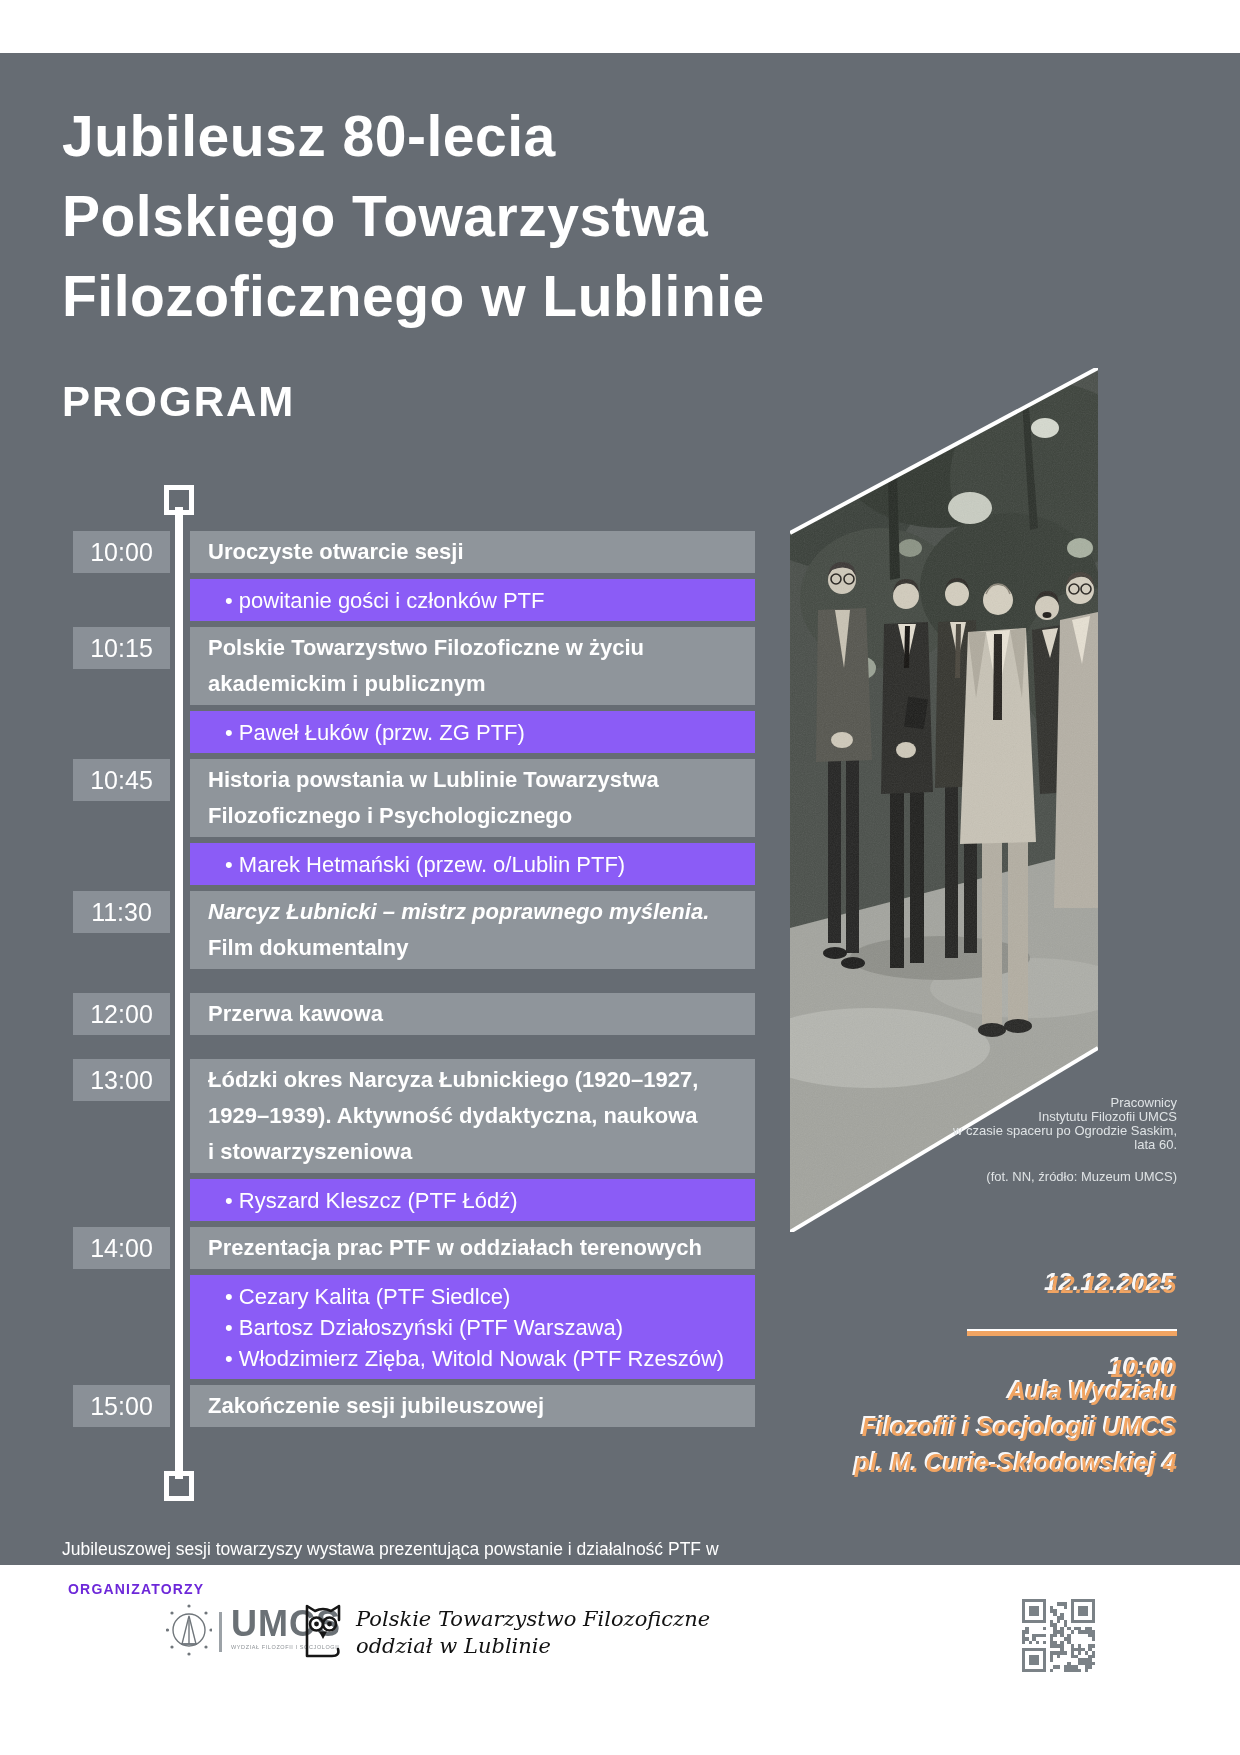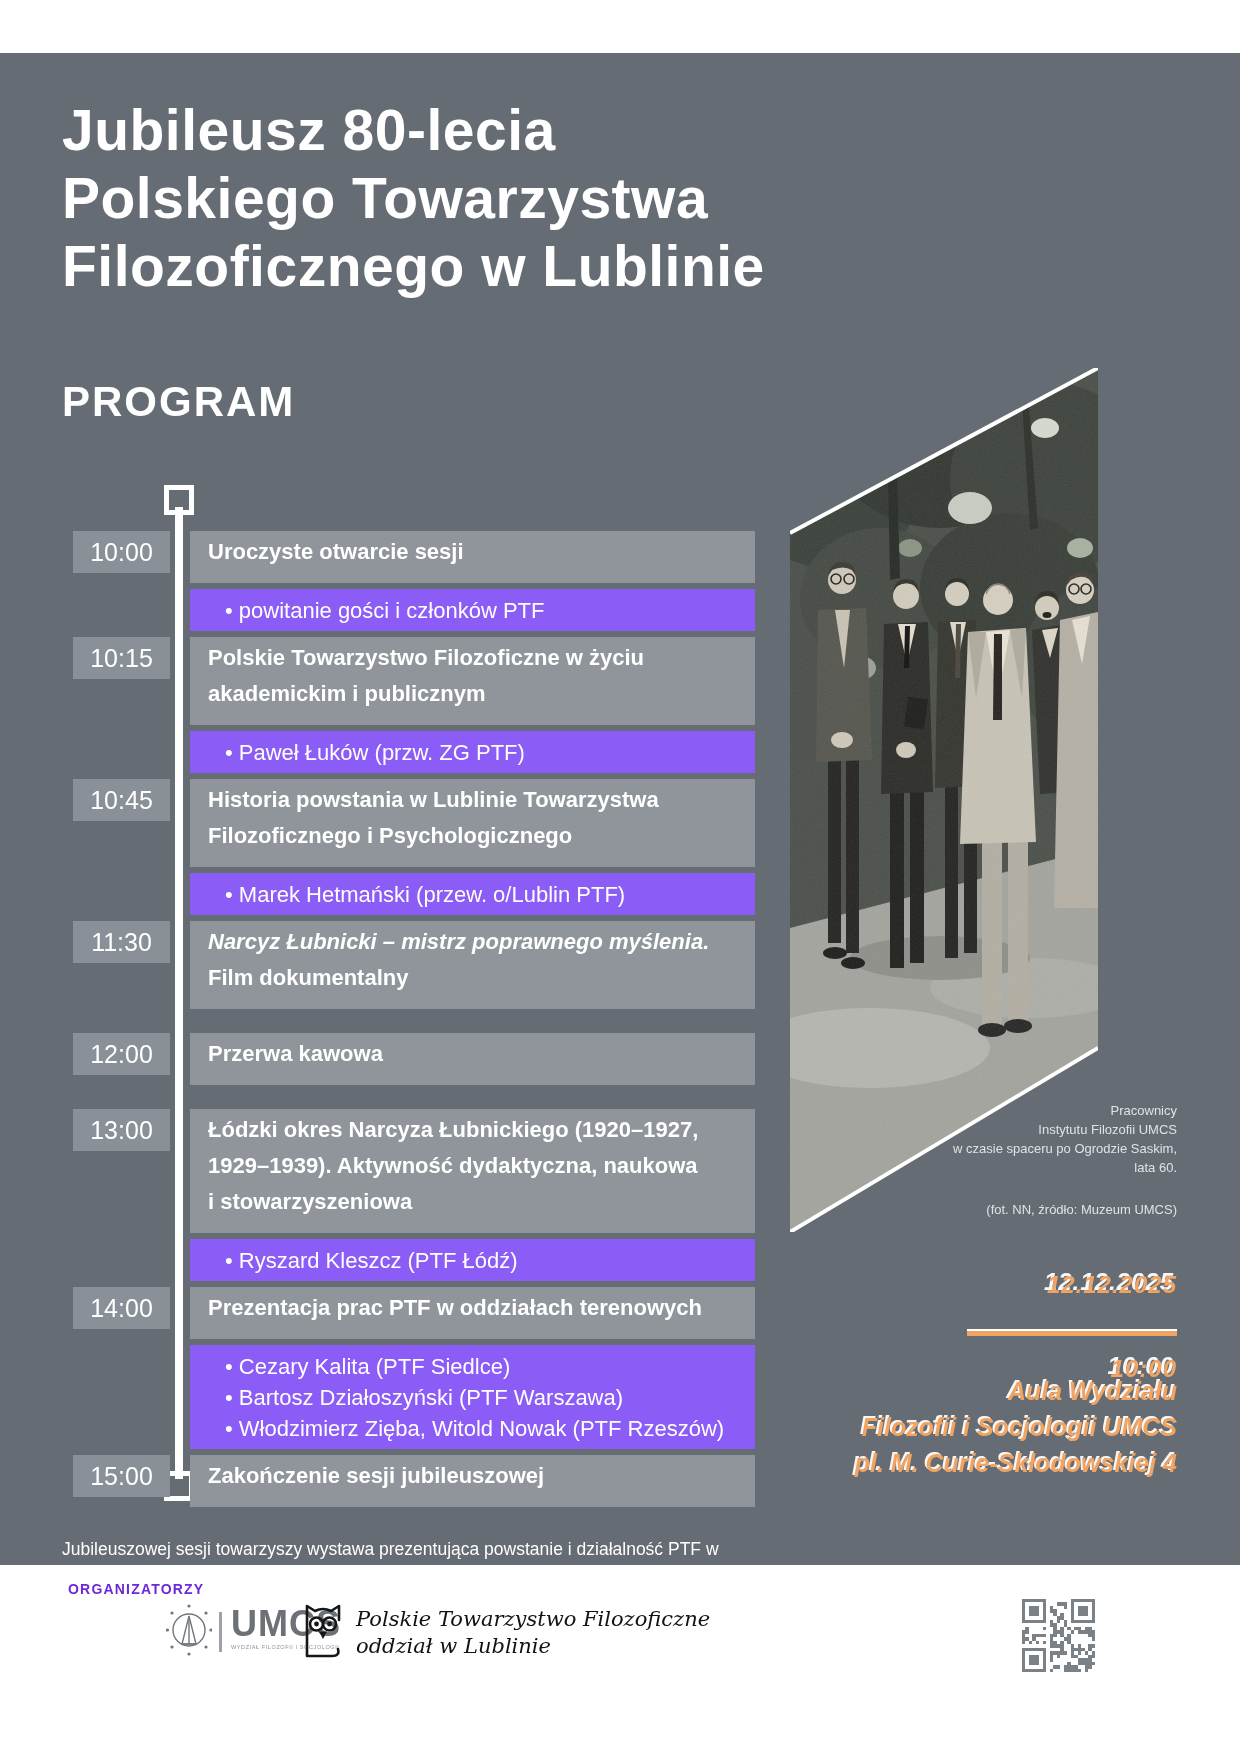--- a/index.html
+++ b/index.html
@@ -4,21 +4,21 @@
 <style>
   html,body{margin:0;padding:0;}
   body{
     width:1240px;height:1755px;position:relative;background:#ffffff;overflow:hidden;
     font-family:"Liberation Sans",sans-serif;
   }
   .panel{position:absolute;left:0;top:53px;width:1240px;height:1512px;background:#666C73;}
   
   .main-title{
     position:absolute;left:62px;top:96px;width:860px;
-    color:#fff;font-size:57px;font-weight:bold;line-height:68px;
+    color:#fff;font-size:57px;font-weight:bold;line-height:80px;
     white-space:pre-line;letter-spacing:.5px;
   }
   .program-heading{
     position:absolute;left:62px;top:378px;color:#fff;
     font-size:42px;font-weight:bold;letter-spacing:2px;
   }
   
   .tl-square{position:absolute;width:20px;height:20px;border:5px solid #fff;background:transparent;}
   .tl-square.top{left:164px;top:485px;}
   .tl-square.bottom{left:164px;top:1471px;}
@@ -29,33 +29,33 @@
   .group.no-sp{margin-bottom:24px;}
   .row{display:flex;}
   .time{
     width:97px;min-width:97px;height:42px;background:#8A9097;color:#fff;
     display:flex;align-items:center;justify-content:center;
     font-size:25px;font-weight:400;
   }
   .band{
     flex:1;margin-left:20px;background:#8F959B;color:#fff;
     font-size:22px;font-weight:bold;line-height:36px;
-    padding:3px 10px 13px 18px;white-space:pre-line;
+    padding:3px 10px 3px 18px;white-space:pre-line;
   }
   .band .it{font-style:italic;}
   .bullets{
     margin-top:6px;margin-left:117px;background:#8b5cf6;color:#fff;
     padding:6px 10px 5px 35px;font-size:22px;line-height:31px;
   }
   
   .photo{position:absolute;left:790px;top:368px;width:308px;height:864px;}
   
   .photo-caption{
     position:absolute;right:63px;top:1082px;width:330px;text-align:right;
-    color:#DFE3E5;font-size:13px;line-height:19px;white-space:pre-line;
+    color:#DFE3E5;font-size:13px;line-height:14px;white-space:pre-line;
   }
   .photo-credit{margin-top:4px;}
   
   .date-block{
     position:absolute;right:63px;top:1222px;width:360px;text-align:right;
     color:#F1A462;font-size:24px;font-weight:bold;font-style:italic;line-height:42px;
     white-space:pre-line;letter-spacing:1px;
     text-shadow:-3px -3px 0 rgba(255,255,255,.95);
   }
   .info-divider{position:absolute;right:63px;top:1329px;width:210px;height:7px;}

